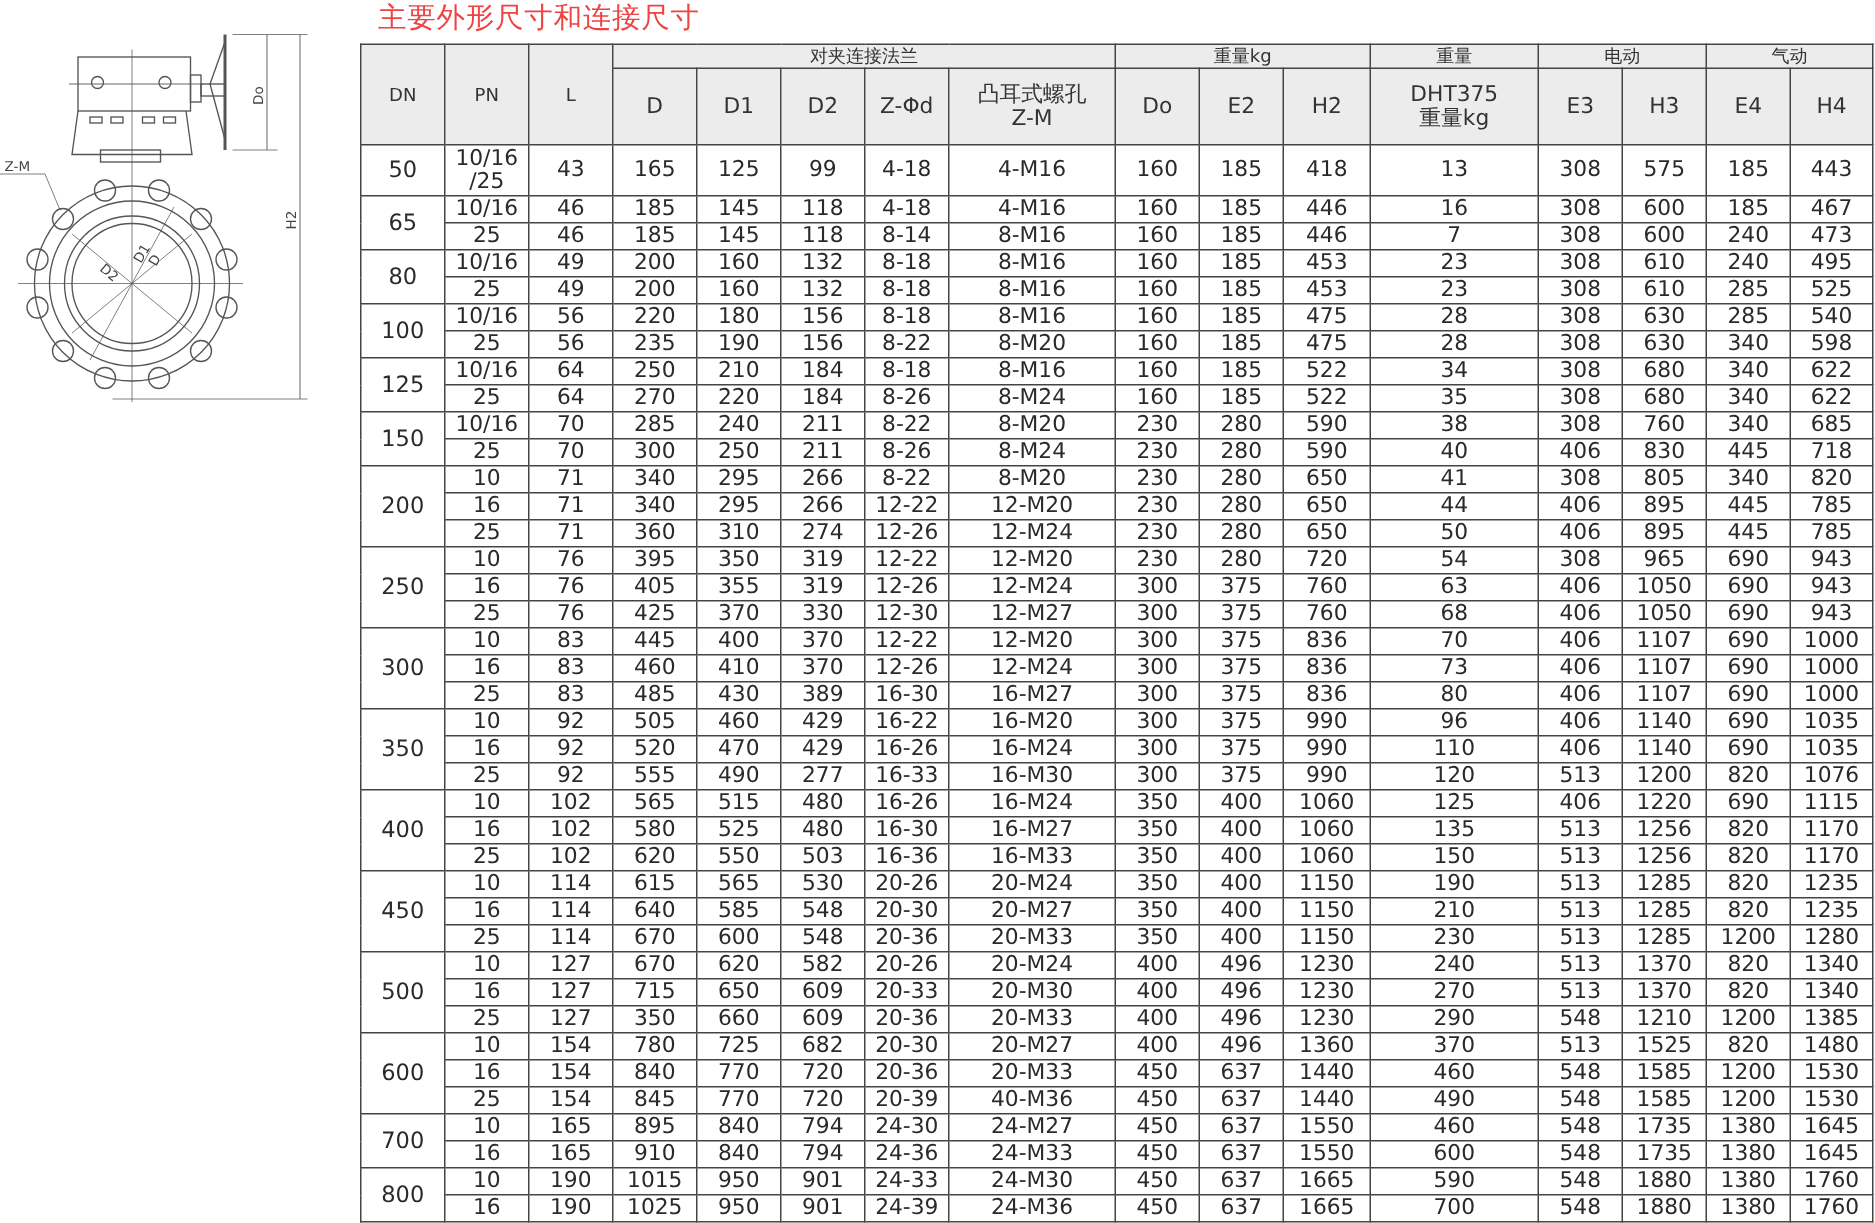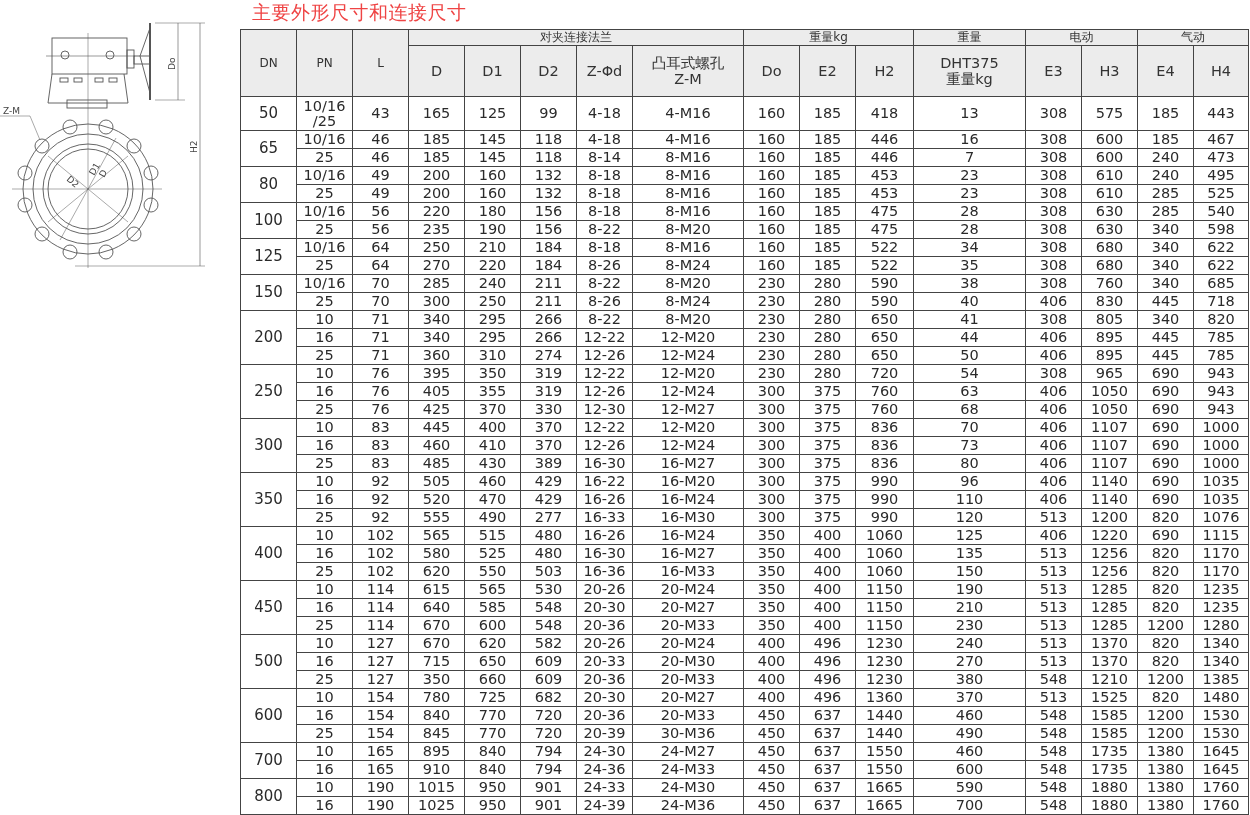--- a/index.html
+++ b/index.html
@@ -681,21 +681,21 @@
         <td>25</td>
         <td>127</td>
         <td>350</td>
         <td>660</td>
         <td>609</td>
         <td>20-36</td>
         <td>20-M33</td>
         <td>400</td>
         <td>496</td>
         <td>1230</td>
-        <td>380</td>
+        <td>290</td>
         <td>548</td>
         <td>1210</td>
         <td>1200</td>
         <td>1385</td>
       </tr>
       <tr>
         <td rowspan="3" class="dn">600</td>
         <td>10</td>
         <td>154</td>
         <td>780</td>
@@ -729,21 +729,21 @@
         <td>1200</td>
         <td>1530</td>
       </tr>
       <tr>
         <td>25</td>
         <td>154</td>
         <td>845</td>
         <td>770</td>
         <td>720</td>
         <td>20-39</td>
-        <td>30-M36</td>
+        <td>40-M36</td>
         <td>450</td>
         <td>637</td>
         <td>1440</td>
         <td>490</td>
         <td>548</td>
         <td>1585</td>
         <td>1200</td>
         <td>1530</td>
       </tr>
       <tr>

